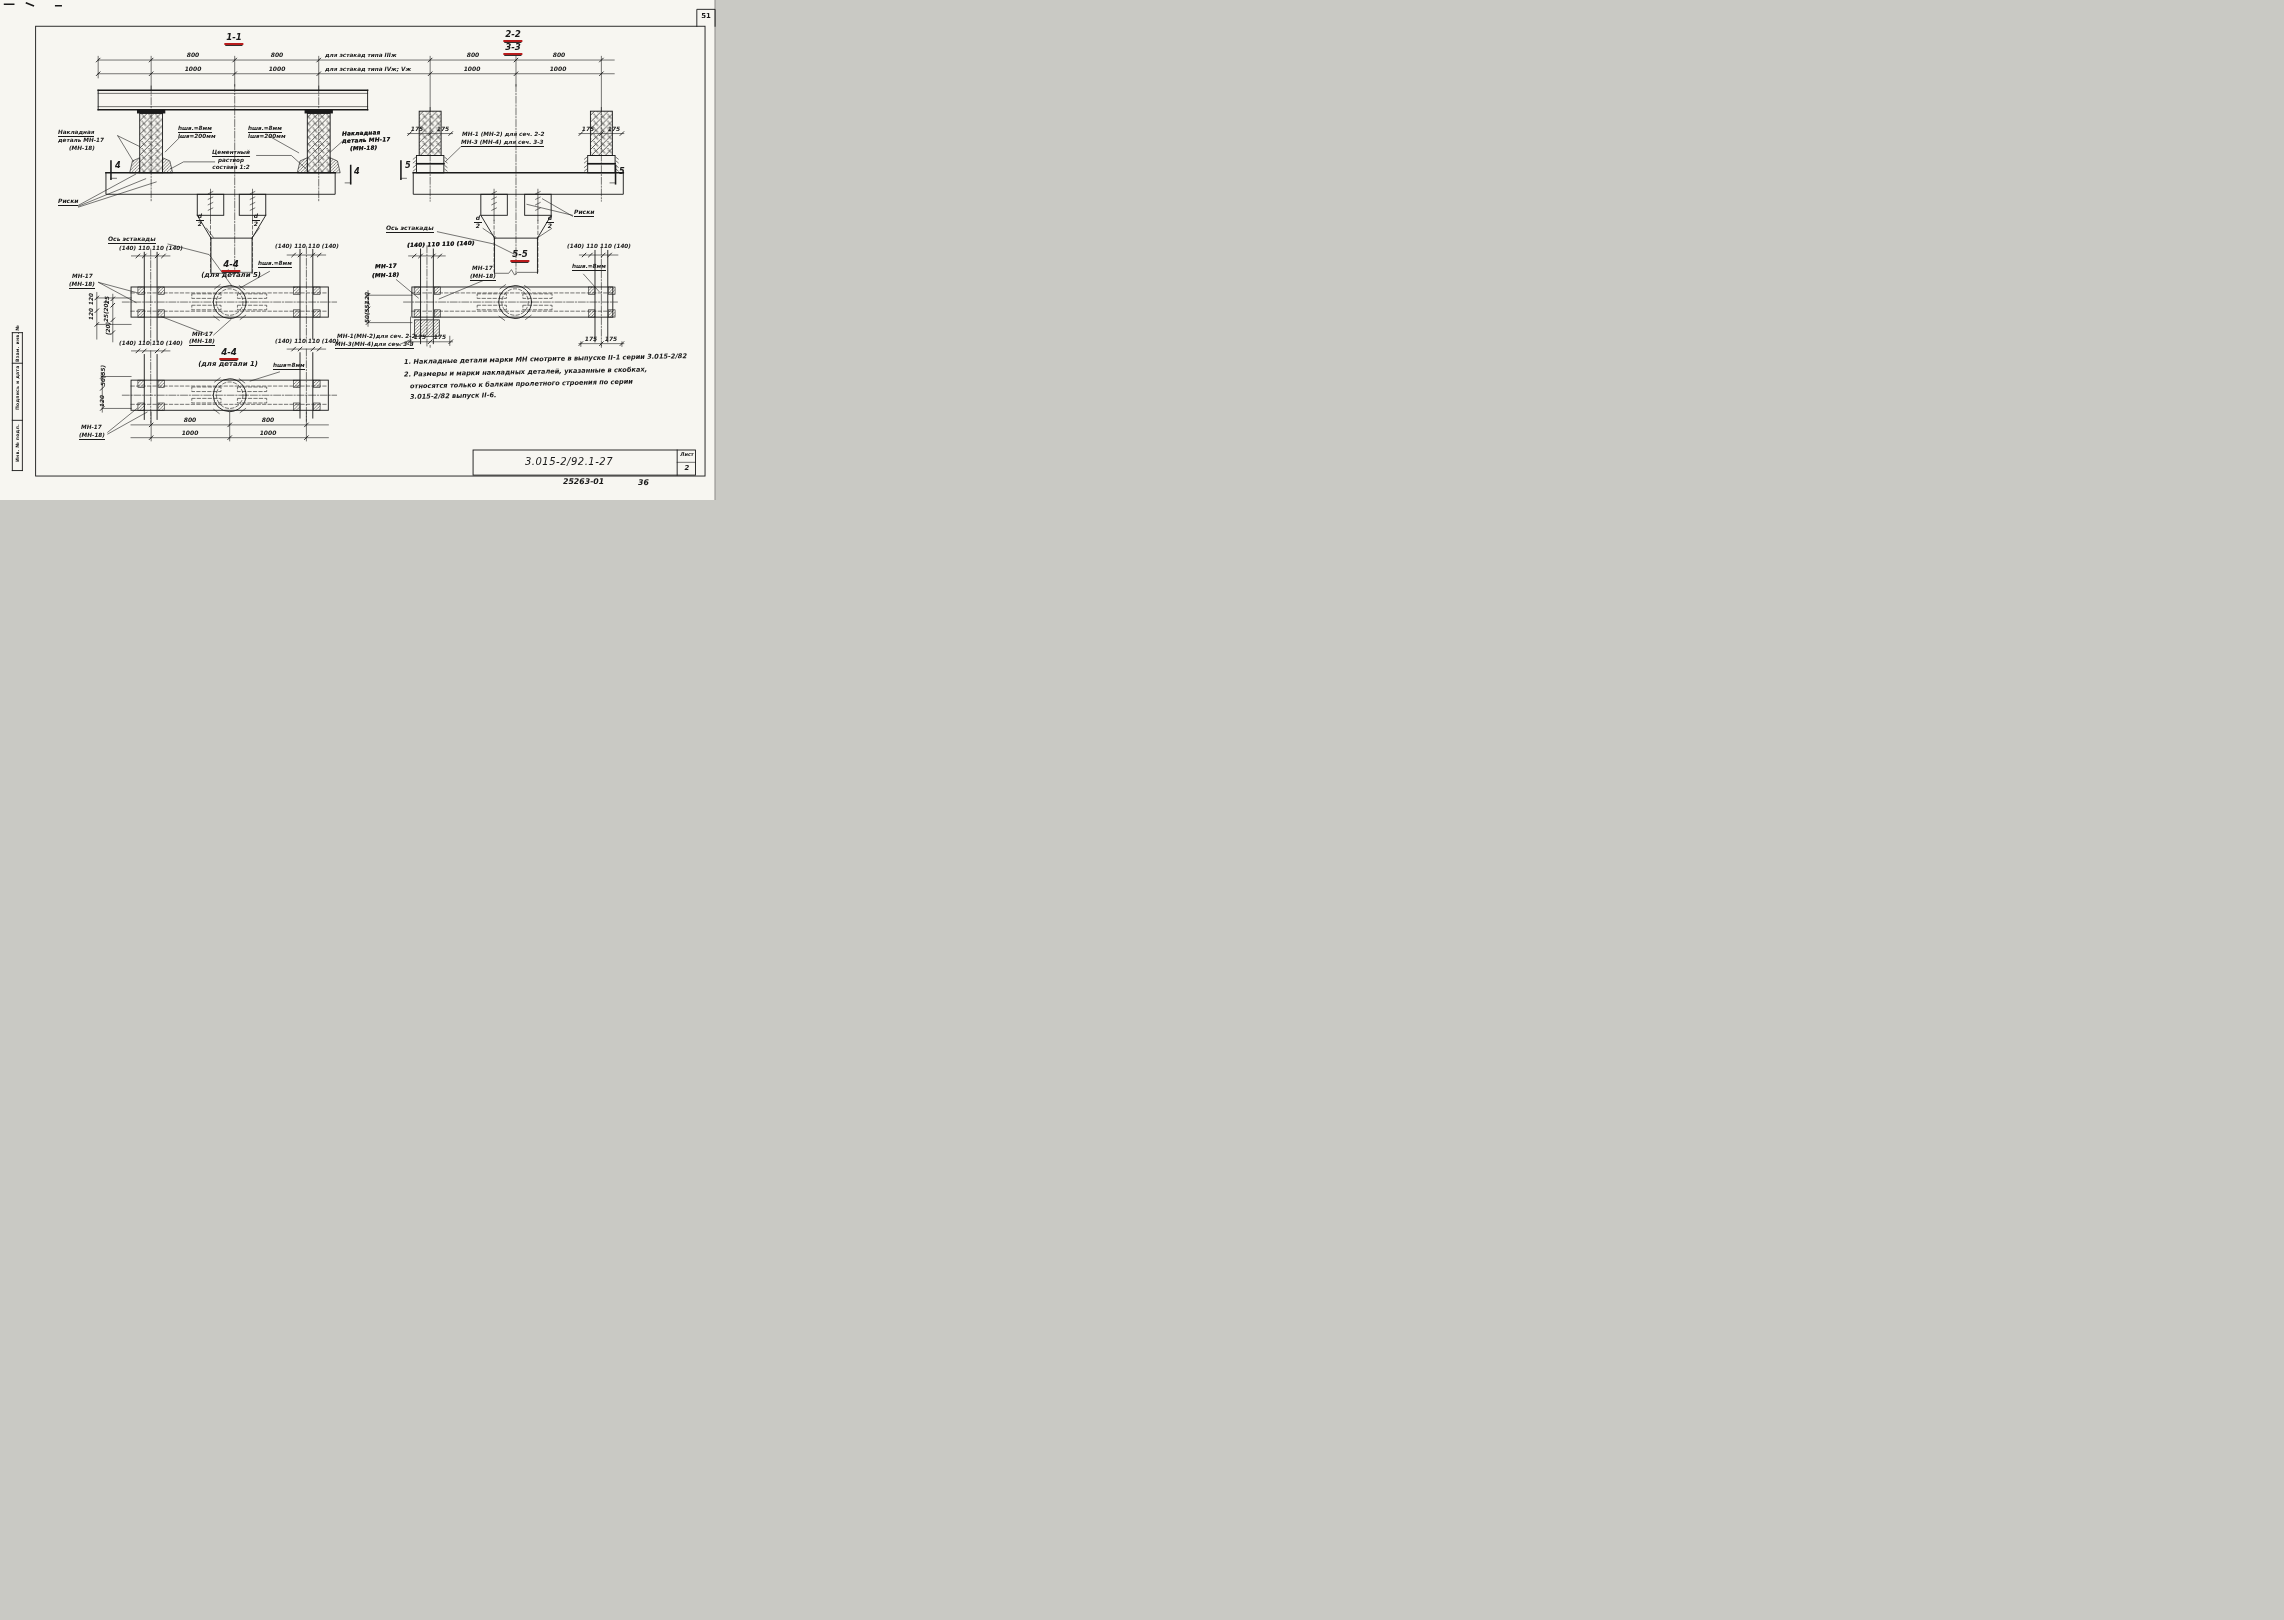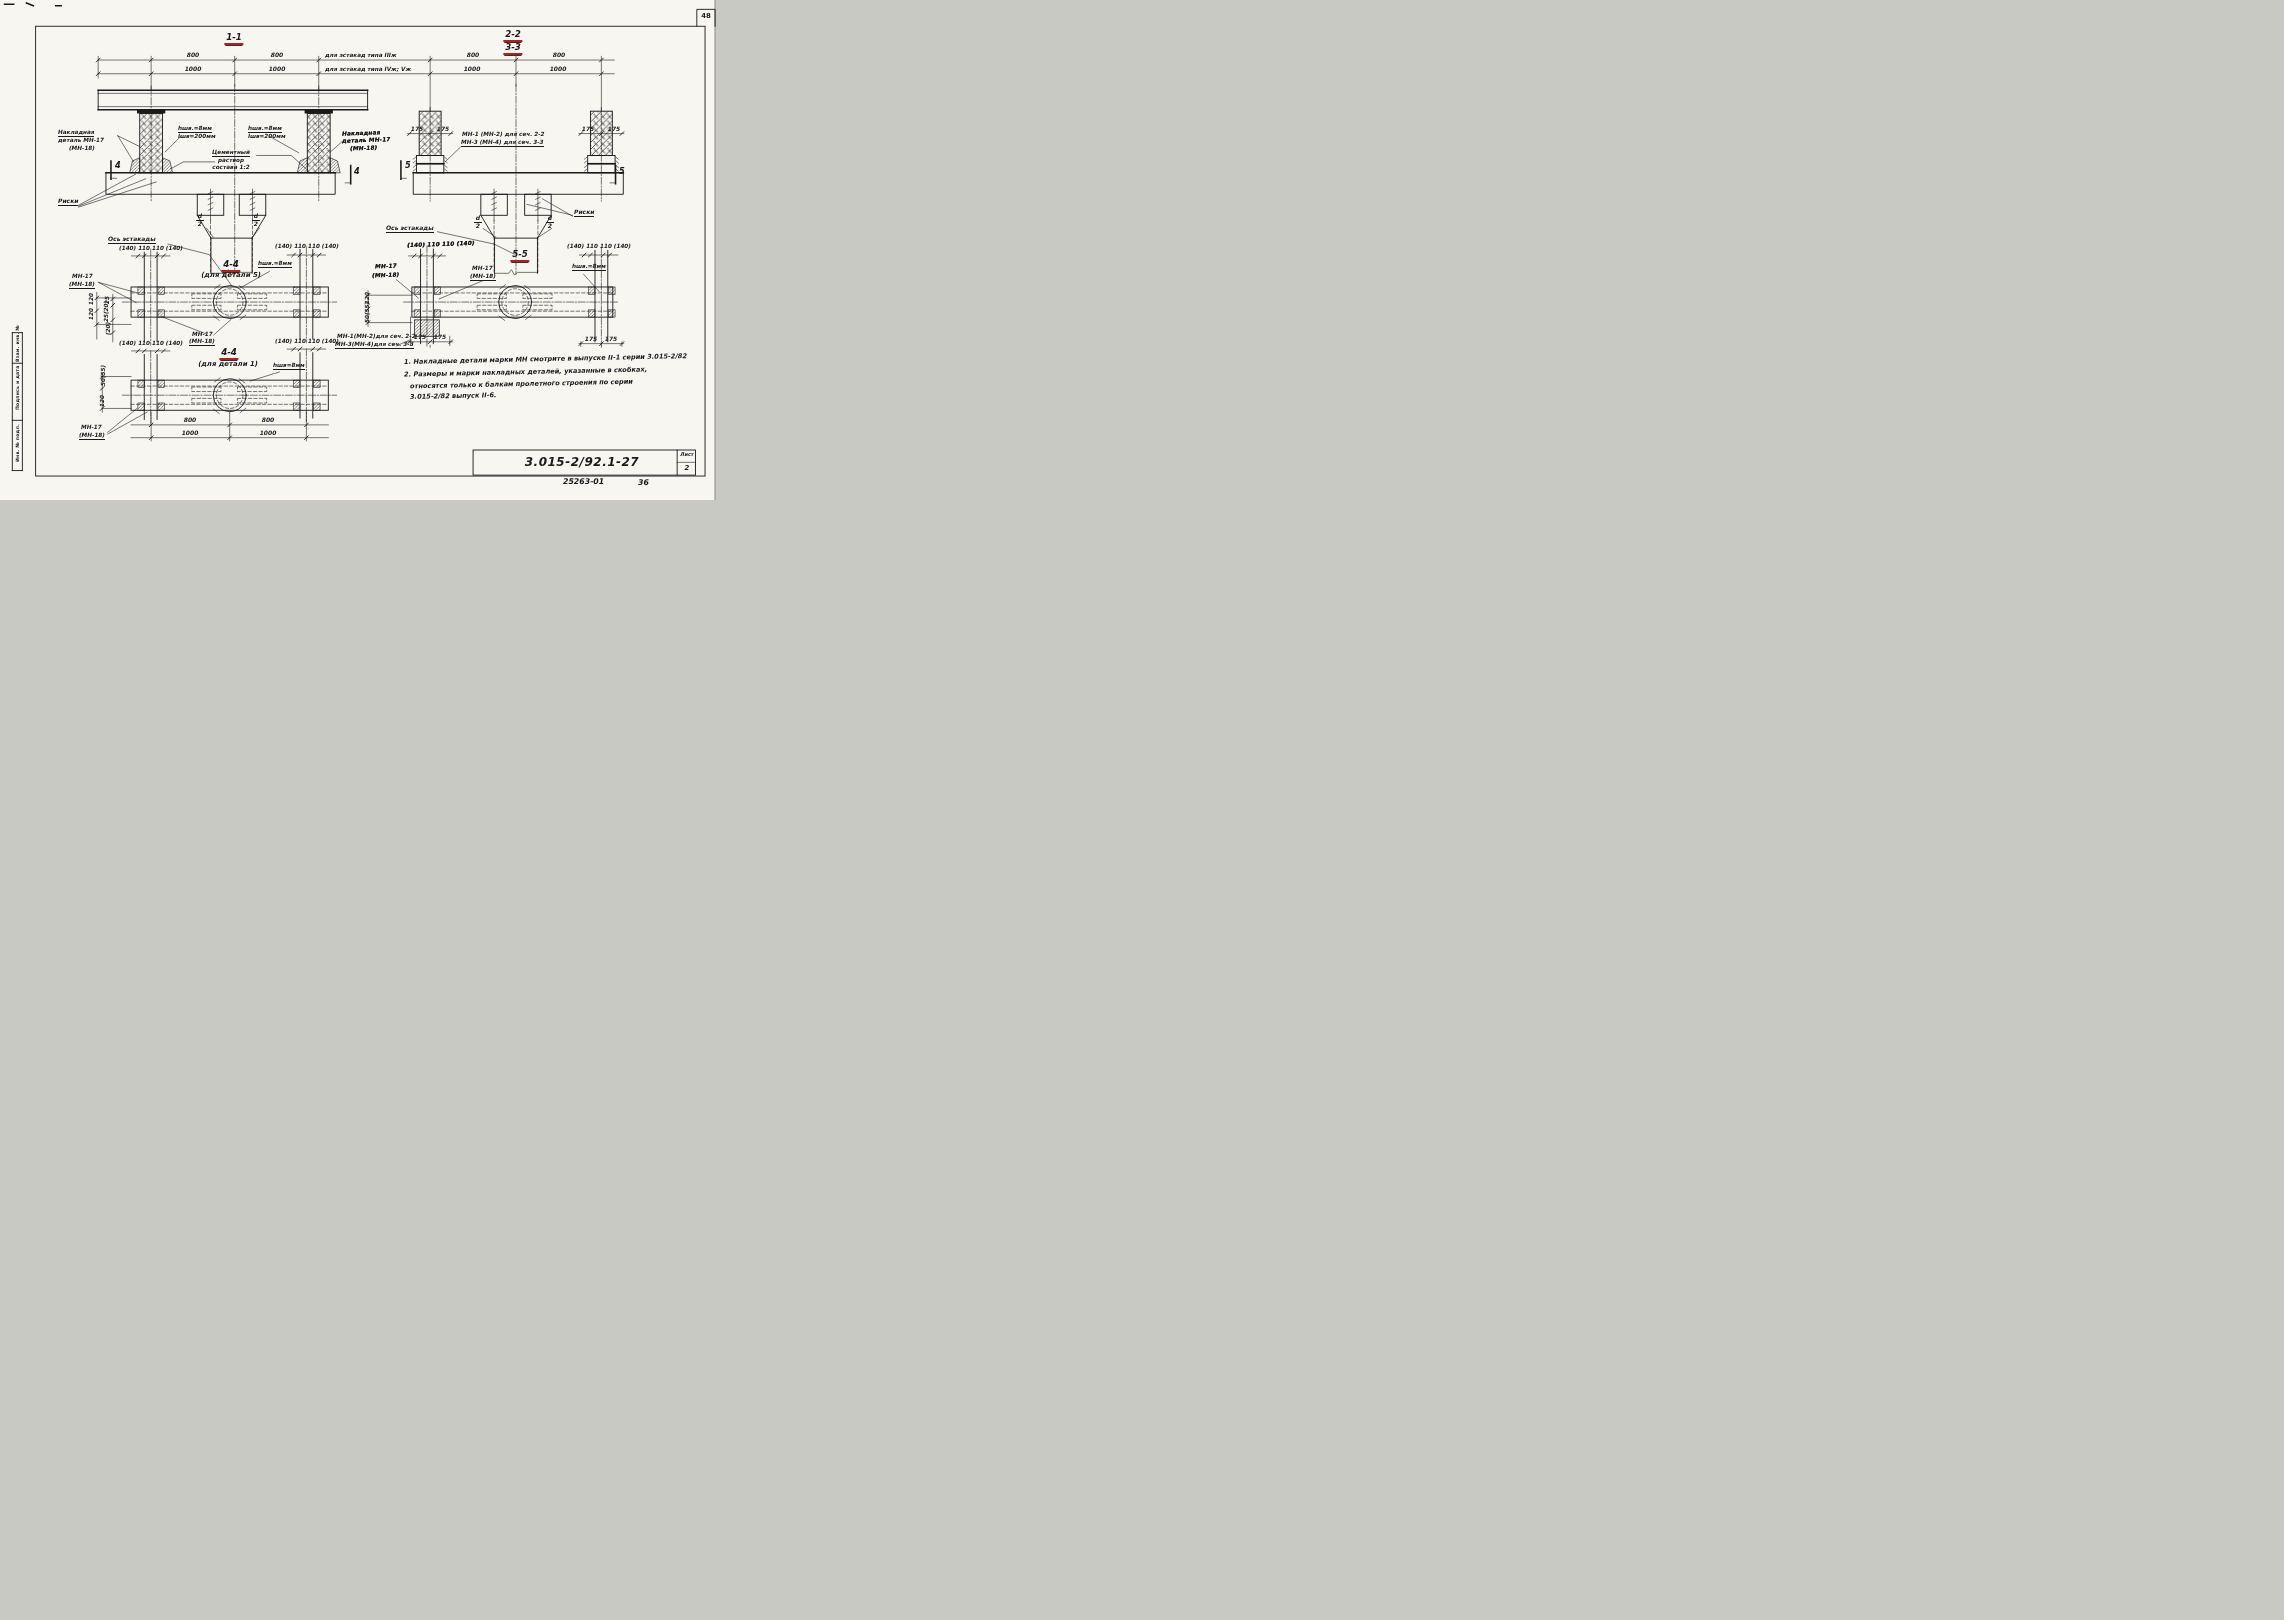--- a/index.html
+++ b/index.html
@@ -23,21 +23,21 @@
   .note{font-size:6.6px;font-weight:600;transform:rotate(-1.2deg);}
   .marker{font-weight:800;letter-spacing:0.2px;transform:rotate(-2deg);
           text-shadow:0.3px 0 0 #1a1a1a;}
   .rot{transform:rotate(-90deg);transform-origin:0 0;}
   .mark-num{font-size:8.2px;font-weight:700;}
   .frac{position:absolute;display:flex;flex-direction:column;align-items:center;line-height:1;
         font-size:6px;font-style:italic;font-weight:700;}
   .frac .num{border-bottom:0.6px solid #1a1a1a;padding:0 1.8px 0.5px;}
   .vstamp{position:absolute;font-style:normal;font-weight:700;font-size:4.6px;letter-spacing:0.2px;
           transform:rotate(-90deg);transform-origin:0 0;white-space:nowrap;}
-  .tb-code{font-size:12px;font-weight:700;letter-spacing:0.5px;margin-left:13px;}
+  .tb-code{font-size:10px;font-weight:400;letter-spacing:0.5px;}
   .hand{font-size:7.8px;font-weight:700;}
 </style>
 </head>
 <body>
 
 <div class="sheet">
 
 <svg width="716" height="500" viewBox="0 0 1568 1094">
   <defs>
     <pattern id="hatchConc" width="15" height="15" patternUnits="userSpaceOnUse">
@@ -366,21 +366,21 @@
   <div class="lbl note" style="left:404px;top:356px">1. Накладные детали марки МН  смотрите в выпуске II-1 серии 3.015-2/82</div>
   <div class="lbl note" style="left:404px;top:369px">2. Размеры и марки накладных деталей, указанные в скобках,</div>
   <div class="lbl note" style="left:410px;top:381px">относятся только к балкам пролетного строения по серии</div>
   <div class="lbl note" style="left:410px;top:393px">3.015-2/82 выпуск II-6.</div>
 
   <div class="lbl tb-code c" style="left:569px;top:456px">3.015-2/92.1-27</div>
   <div class="lbl c" style="left:687px;top:452px;font-size:5px">Лист</div>
   <div class="lbl c" style="left:687px;top:465px;font-size:6.9px">2</div>
   <div class="lbl hand" style="left:563px;top:478px">25263-01</div>
   <div class="lbl hand" style="left:638px;top:479px">36</div>
-  <div class="lbl c" style="left:706px;top:12.8px;font-size:6.9px;font-style:normal">48</div>
+  <div class="lbl c" style="left:706px;top:12.8px;font-size:6.9px;font-style:normal">51</div>
 
   <div class="vstamp" style="left:15px;top:362px">Взам. инв. №</div>
   <div class="vstamp" style="left:15px;top:410px">Подпись и дата</div>
   <div class="vstamp" style="left:15px;top:462px">Инв. № подл.</div>
 </div>
 
 </div>
 
 
 </body></html>

